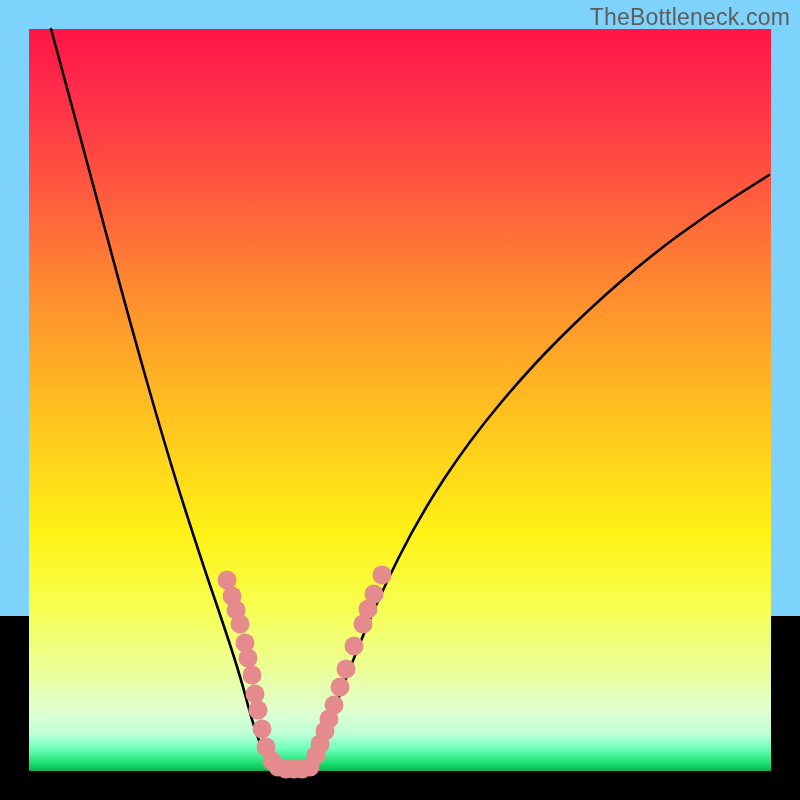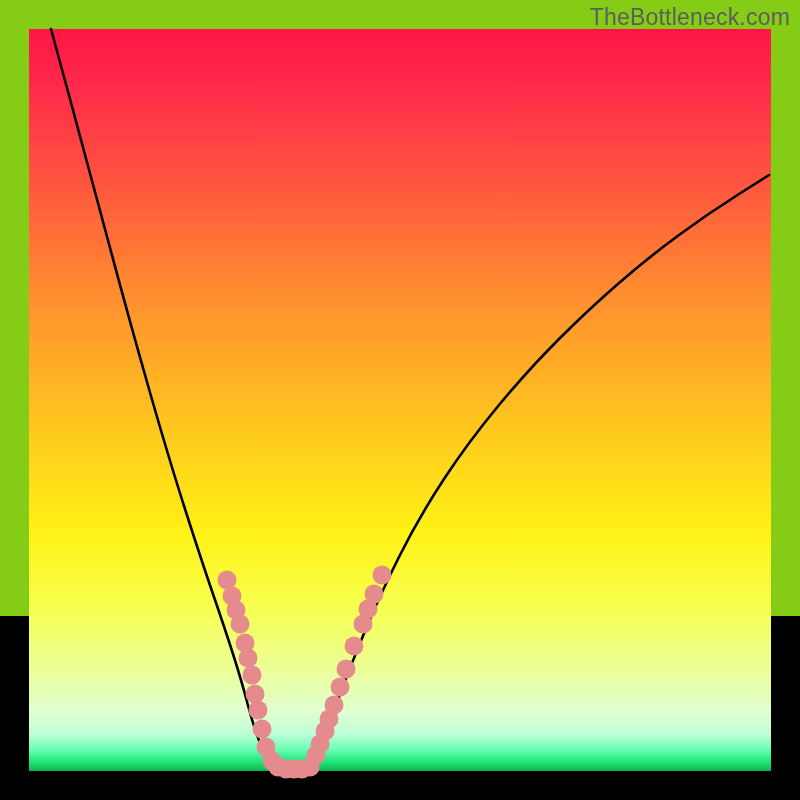--- a/index.html
+++ b/index.html
@@ -10,21 +10,21 @@
     overflow: hidden;
     background: #000;
     font-family: Arial, Helvetica, sans-serif;
   }
   .frame {
     position: absolute;
     top: 0;
     left: 0;
     width: 800px;
     height: 616px;
-    background: #84cc16;
+    background: #7dd3fc;
   }
   .plot-area {
     position: absolute;
     top: 29px;
     left: 29px;
     width: 742px;
     height: 742px;
     background: linear-gradient(to bottom,
       #ff1546 0%,
       #ff2b4a 8%,

